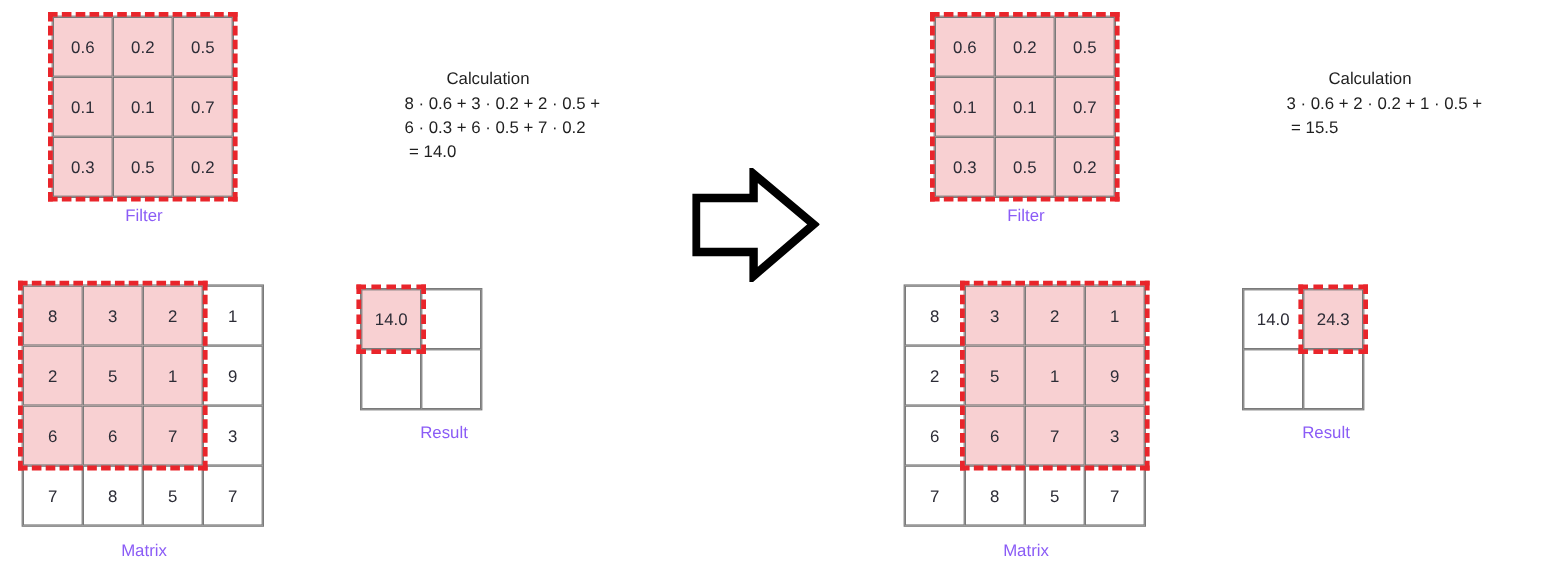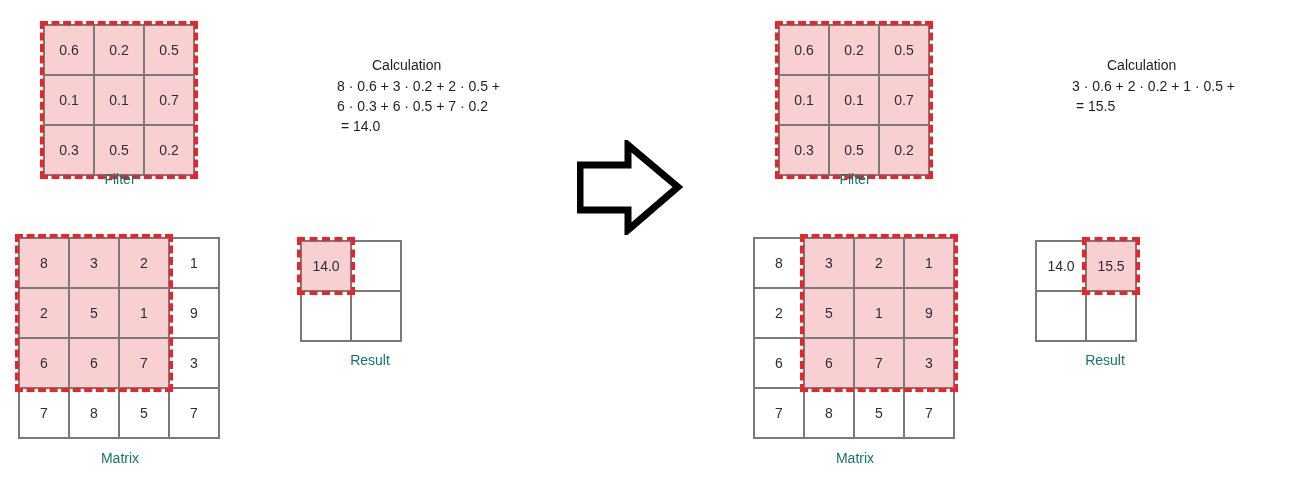--- a/index.html
+++ b/index.html
@@ -23,24 +23,24 @@
   }
   .cell.hl { background:var(--hl-fill,#f8d0d2); }
   .hl-outline {
     position:absolute; box-sizing:border-box;
     border:4px dashed var(--hl-border,#e9252b);
     pointer-events:none;
   }
 
   .grid-label {
     position:absolute; text-align:center; font-size:14px;
-    color:#0f766e;
+    color:#8b5cf6;
   }
 
-  .filter-grid  { left:43px;  top:24px;  }
+  .filter-grid  { left:43px;  top:13px;  }
   .filter-label { left:43px;  top:171px; width:154px; }
   .matrix-grid  { left:18px;  top:237px; }
   .matrix-label { left:18px;  top:450px; width:204px; }
   .result-grid  { left:300px; top:240px; }
   .result-label { left:318px; top:352px; width:104px; }
 
   .calc { position:absolute; left:337px; top:26px; color:#1f1f1f; }
   .calc-title { font-size:14px; padding-left:35px; line-height:22px; white-space:pre;margin-top:28px; }
   .calc-line  { font-size:14px; line-height:20px; white-space:pre; }
 
@@ -145,21 +145,21 @@
         <div class="cell">7</div>
         <div class="cell">8</div>
         <div class="cell">5</div>
         <div class="cell">7</div>
         <div class="hl-outline" style="left: 46px; top: -4px; width: 158px; height: 158px;"></div>
       </div>
     <div class="grid-label matrix-label">Matrix</div>
 
     <div class="grid result-grid" style="grid-template-columns: repeat(2, 50px);">
         <div class="cell">14.0</div>
-        <div class="cell hl">15.5</div>
+        <div class="cell hl">24.3</div>
         <div class="cell"></div>
         <div class="cell"></div>
         <div class="hl-outline" style="left: 46px; top: -4px; width: 58px; height: 58px;"></div>
       </div>
     <div class="grid-label result-label">Result</div>
   </section>
 
 </div>
 
 </body></html>

